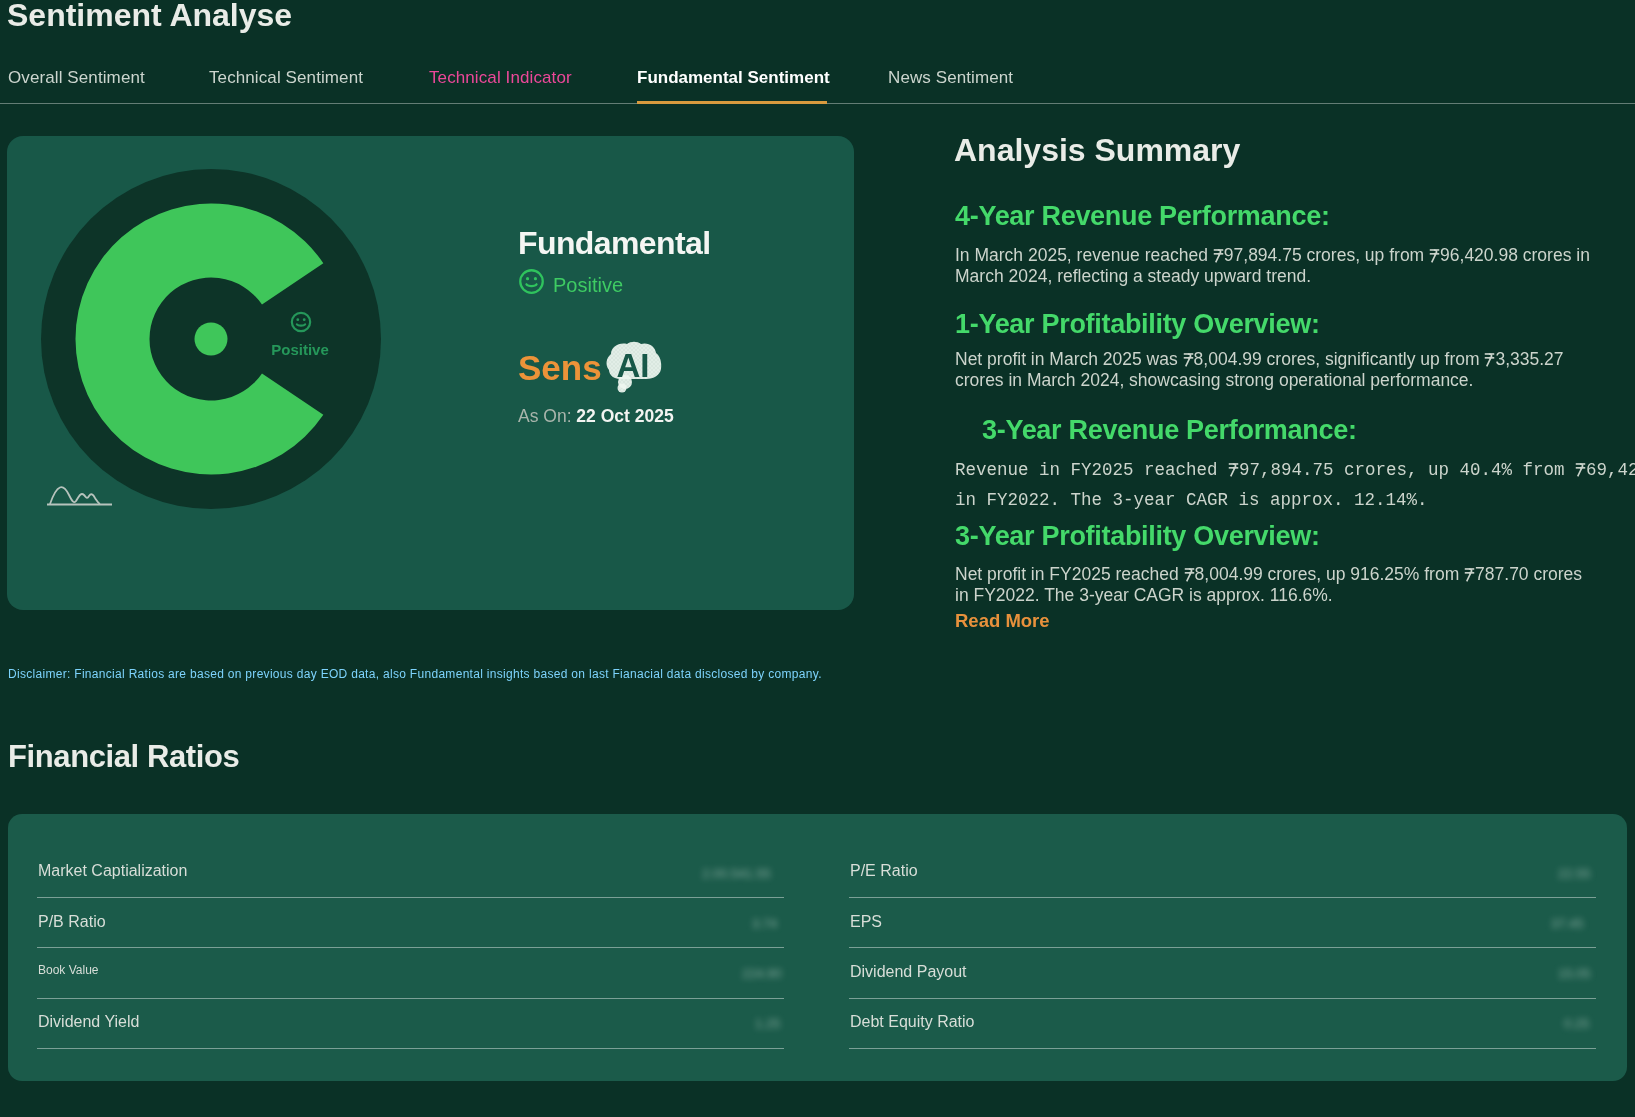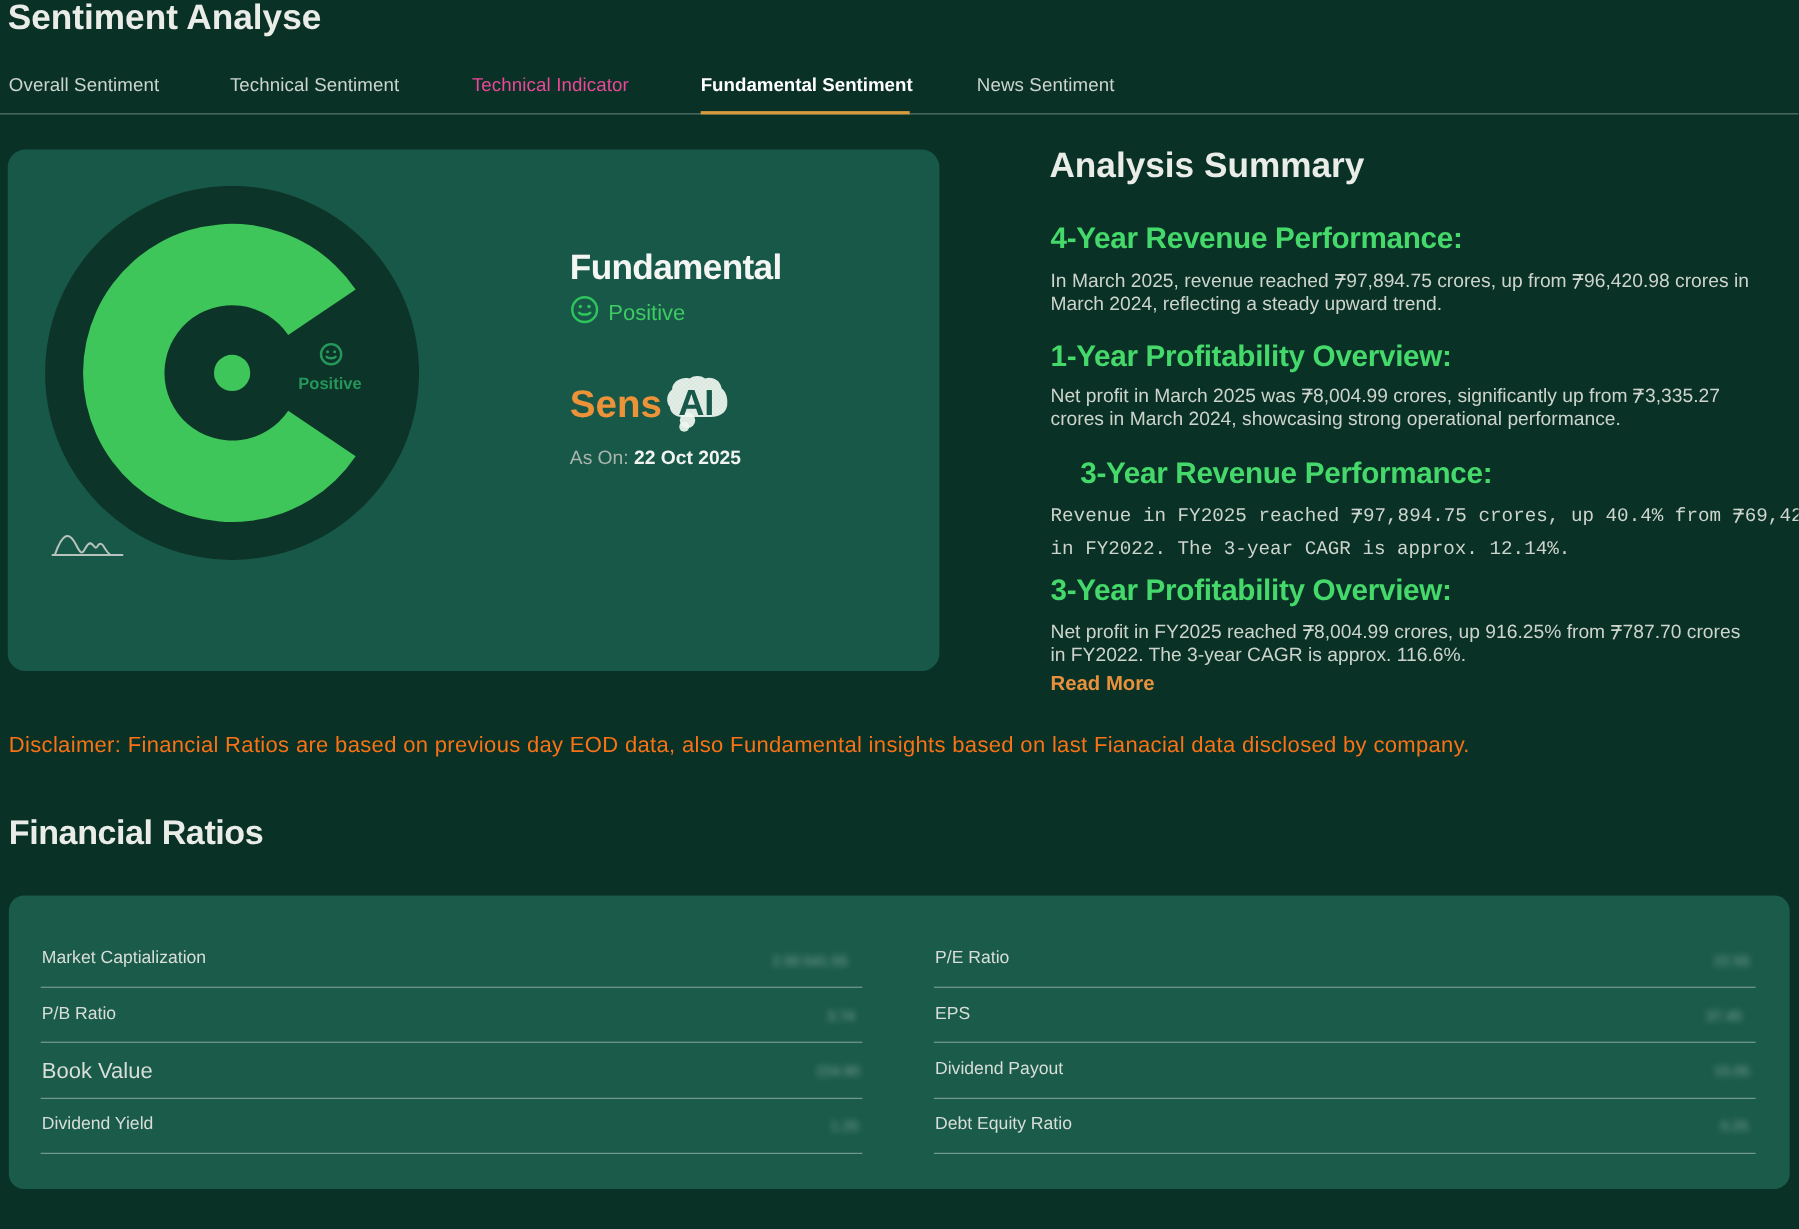--- a/index.html
+++ b/index.html
@@ -107,35 +107,35 @@
     </svg>69,420.18 crores<br>in FY2022. The 3-year CAGR is approx. 12.14%.</div>
 
 <div class="abs" style="left:955px; top:521px; font-size:27px; letter-spacing:-0.3px; font-weight:bold; color:#44d96a;">3-Year Profitability Overview:</div>
 <div class="abs" style="left:955px; top:564px; font-size:17.5px; color:#ccd4cc; line-height:20.5px; white-space:nowrap;">Net profit in FY2025 reached <svg class="rs" width="11" height="14">
       <use href="#rup"></use>
     </svg>8,004.99 crores, up 916.25% from <svg class="rs" width="11" height="14">
       <use href="#rup"></use>
     </svg>787.70 crores<br>in FY2022. The 3-year CAGR is approx. 116.6%.</div>
 <div class="abs" style="left:955px; top:610px; font-size:18.5px; font-weight:bold; color:#e8913c;">Read More</div>
 
-<div class="abs" style="left:8px; top:667px; font-size:20px; letter-spacing:0.3px; color:#f97316;">Disclaimer: Financial Ratios are based on previous day EOD data, also Fundamental insights based on last Fianacial data disclosed by company.</div>
+<div class="abs" style="left:8px; top:667px; font-size:12px; letter-spacing:0.3px; color:#7dd3fc;">Disclaimer: Financial Ratios are based on previous day EOD data, also Fundamental insights based on last Fianacial data disclosed by company.</div>
 
 <div class="abs" style="left:8px; top:739px; font-size:31px; letter-spacing:-0.4px; font-weight:bold; color:#e9ece7;">Financial Ratios</div>
 
 <div class="abs" style="left:8px; top:814px; width:1619px; height:267px; background:#1b5b4a; border-radius:14px;">
 
   <div class="abs" style="left:30px; top:48px; font-size:16px; color:#d8ded8;">Market Captialization</div>
   <div class="abs" style="left:694px; top:52px; width:82px; height:12px; color:rgba(225,238,230,0.5); font-size:13px; filter:blur(3px); overflow:hidden;">2,00,541.55</div>
   <div class="abs" style="left:29px; top:83px; width:747px; height:1px; background:rgba(220,230,225,0.5);"></div>
 
   <div class="abs" style="left:30px; top:99px; font-size:16px; color:#d8ded8;">P/B Ratio</div>
   <div class="abs" style="left:744px; top:102px; width:32px; height:12px; color:rgba(225,238,230,0.5); font-size:13px; filter:blur(3px); overflow:hidden;">3.74</div>
   <div class="abs" style="left:29px; top:133px; width:747px; height:1px; background:rgba(220,230,225,0.5);"></div>
 
-  <div class="abs" style="left:30px; top:149px; font-size:20px; color:#d8ded8;">Book Value</div>
+  <div class="abs" style="left:30px; top:149px; font-size:12px; color:#d8ded8;">Book Value</div>
   <div class="abs" style="left:734px; top:152px; width:42px; height:12px; color:rgba(225,238,230,0.5); font-size:13px; filter:blur(3px); overflow:hidden;">224.90</div>
   <div class="abs" style="left:29px; top:184px; width:747px; height:1px; background:rgba(220,230,225,0.5);"></div>
 
   <div class="abs" style="left:30px; top:199px; font-size:16px; color:#d8ded8;">Dividend Yield</div>
   <div class="abs" style="left:747px; top:202px; width:29px; height:12px; color:rgba(225,238,230,0.5); font-size:13px; filter:blur(3px); overflow:hidden;">1.25</div>
   <div class="abs" style="left:29px; top:234px; width:747px; height:1px; background:rgba(220,230,225,0.5);"></div>
 
   <div class="abs" style="left:842px; top:48px; font-size:16px; color:#d8ded8;">P/E Ratio</div>
   <div class="abs" style="left:1550px; top:52px; width:38px; height:12px; color:rgba(225,238,230,0.5); font-size:13px; filter:blur(3px); overflow:hidden;">22.55</div>
   <div class="abs" style="left:841px; top:83px; width:747px; height:1px; background:rgba(220,230,225,0.5);"></div>

